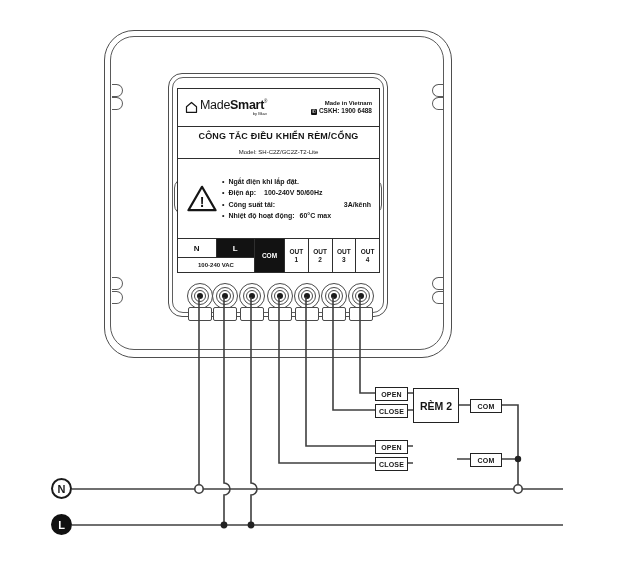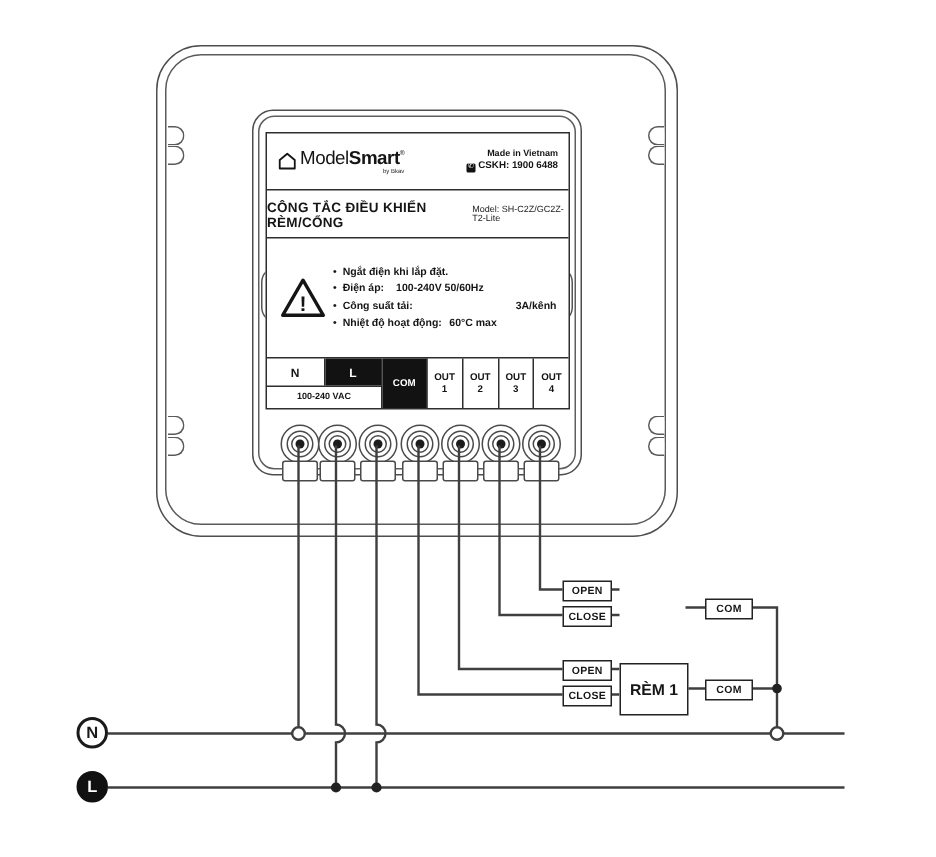--- a/index.html
+++ b/index.html
@@ -24,21 +24,21 @@
   .lbl-head{height:37px;border-bottom:1.5px solid #2e2e2e;display:flex;align-items:center;justify-content:space-between;padding:0 7px;}
   .brand{display:flex;align-items:center;gap:2px;}
   .wordmark{font-size:12.5px;letter-spacing:-0.3px;line-height:1;}
   .wordmark .bold{font-weight:700;}
   .reg{font-size:4.5px;vertical-align:6px;}
   .tagline{font-size:4px;text-align:right;line-height:1;margin-top:1px;color:#222;}
   .head-right{text-align:right;line-height:1.35;}
   .made-in{font-size:6px;font-weight:700;}
   .hotline{font-size:6.5px;font-weight:700;display:flex;align-items:center;gap:2px;justify-content:flex-end;}
   .phone-ico{display:inline-flex;align-items:center;justify-content:center;width:6px;height:6px;background:#111;color:#fff;font-size:5px;border-radius:1px;}
-  .lbl-title{height:31px;border-bottom:1.5px solid #2e2e2e;display:flex;flex-direction:row;align-items:center;justify-content:center;gap:8px;}
+  .lbl-title{height:31px;border-bottom:1.5px solid #2e2e2e;display:flex;flex-direction:column;align-items:center;justify-content:center;gap:8px;}
   .title-main{font-size:9px;font-weight:700;letter-spacing:0.2px;}
   .title-model{font-size:6px;color:#222;}
   .lbl-specs{flex:1;display:flex;align-items:center;padding:4px 6px 4px 4px;}
   .warn-col{width:40px;display:flex;align-items:center;justify-content:center;}
   .spec-rows{flex:1;display:flex;flex-direction:column;gap:4.5px;}
   .spec-row{display:flex;align-items:baseline;font-size:7px;font-weight:700;line-height:1;}
   .spec-row .blt{margin-right:4px;font-size:7px;}
   .spec-row.val-auto .val{margin-left:auto;padding-right:2px;}
   .spec-row.val-gap .val{margin-left:8px;}
   .spec-row.val-sm .val{margin-left:5px;}
@@ -102,21 +102,21 @@
       <span class="oval"></span>
     </div>
 
   <div class="abs label z1">
     <div class="lbl-head">
       <div class="brand">
         <svg width="13" height="13" viewBox="0 0 14 14">
           <path d="M7 1.6 L12.4 6.1 V12.2 H1.6 V6.1 Z" fill="none" stroke="#151515" stroke-width="1.3" stroke-linejoin="round"></path>
         </svg>
         <div>
-          <div class="wordmark"><span>Model</span><span class="bold">Smart</span><span class="reg">®</span></div>
+          <div class="wordmark"><span>Made</span><span class="bold">Smart</span><span class="reg">®</span></div>
           <div class="tagline">by Bkav</div>
         </div>
       </div>
       <div class="head-right">
         <div class="made-in">Made in Vietnam</div>
         <div class="hotline">
             <span class="phone-ico">✆</span>
             <span>CSKH: 1900 6488</span>
           </div>
       </div>
@@ -261,23 +261,23 @@
       <circle cx="224" cy="525" r="3.4" fill="#222"></circle>
       <circle cx="251" cy="525" r="3.4" fill="#222"></circle>
       <circle cx="518" cy="459" r="3.2" fill="#222"></circle>
       <circle cx="199" cy="489" r="4.2" fill="#fff" stroke="#3f3f3f" stroke-width="1.6"></circle>
       <circle cx="518" cy="489" r="4.2" fill="#fff" stroke="#3f3f3f" stroke-width="1.6"></circle>
     </g>
   </svg>
 
   <div class="abs chip w31" style="left:375px;top:387px">OPEN</div>
   <div class="abs chip w31" style="left:375px;top:404px">CLOSE</div>
+  <div class="abs motor-box" style="left:413px;top:388px">RÈM 2</div>
   <div class="abs chip w30" style="left:470px;top:399px">COM</div>
 
   <div class="abs chip w31" style="left:375px;top:440px">OPEN</div>
   <div class="abs chip w31" style="left:375px;top:457px">CLOSE</div>
-  <div class="abs motor-box" style="left:413px;top:442px">RÈM 1</div>
   <div class="abs chip w30" style="left:470px;top:453px">COM</div>
 
   <div class="abs src n" style="left:51px;top:478px">N</div>
   <div class="abs src l" style="left:51px;top:514px">L</div>
 
 </div>
 
 </body></html>

